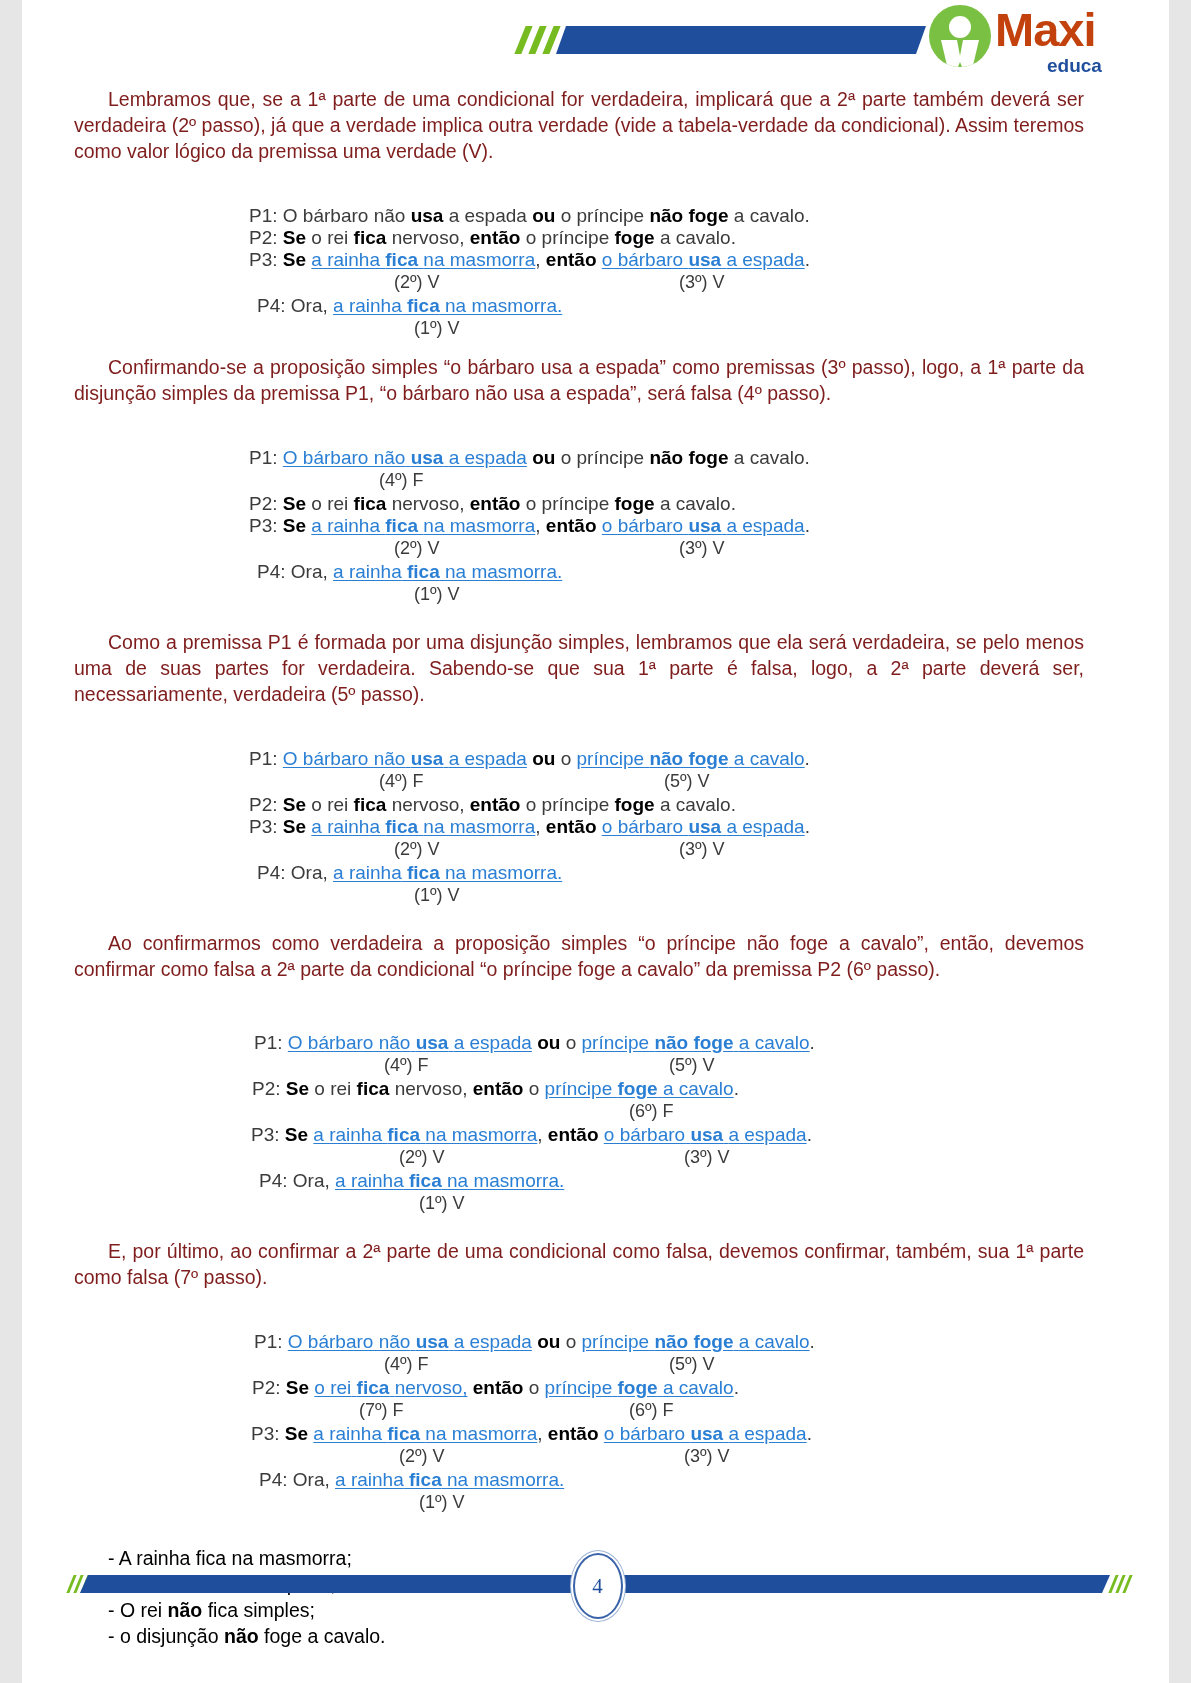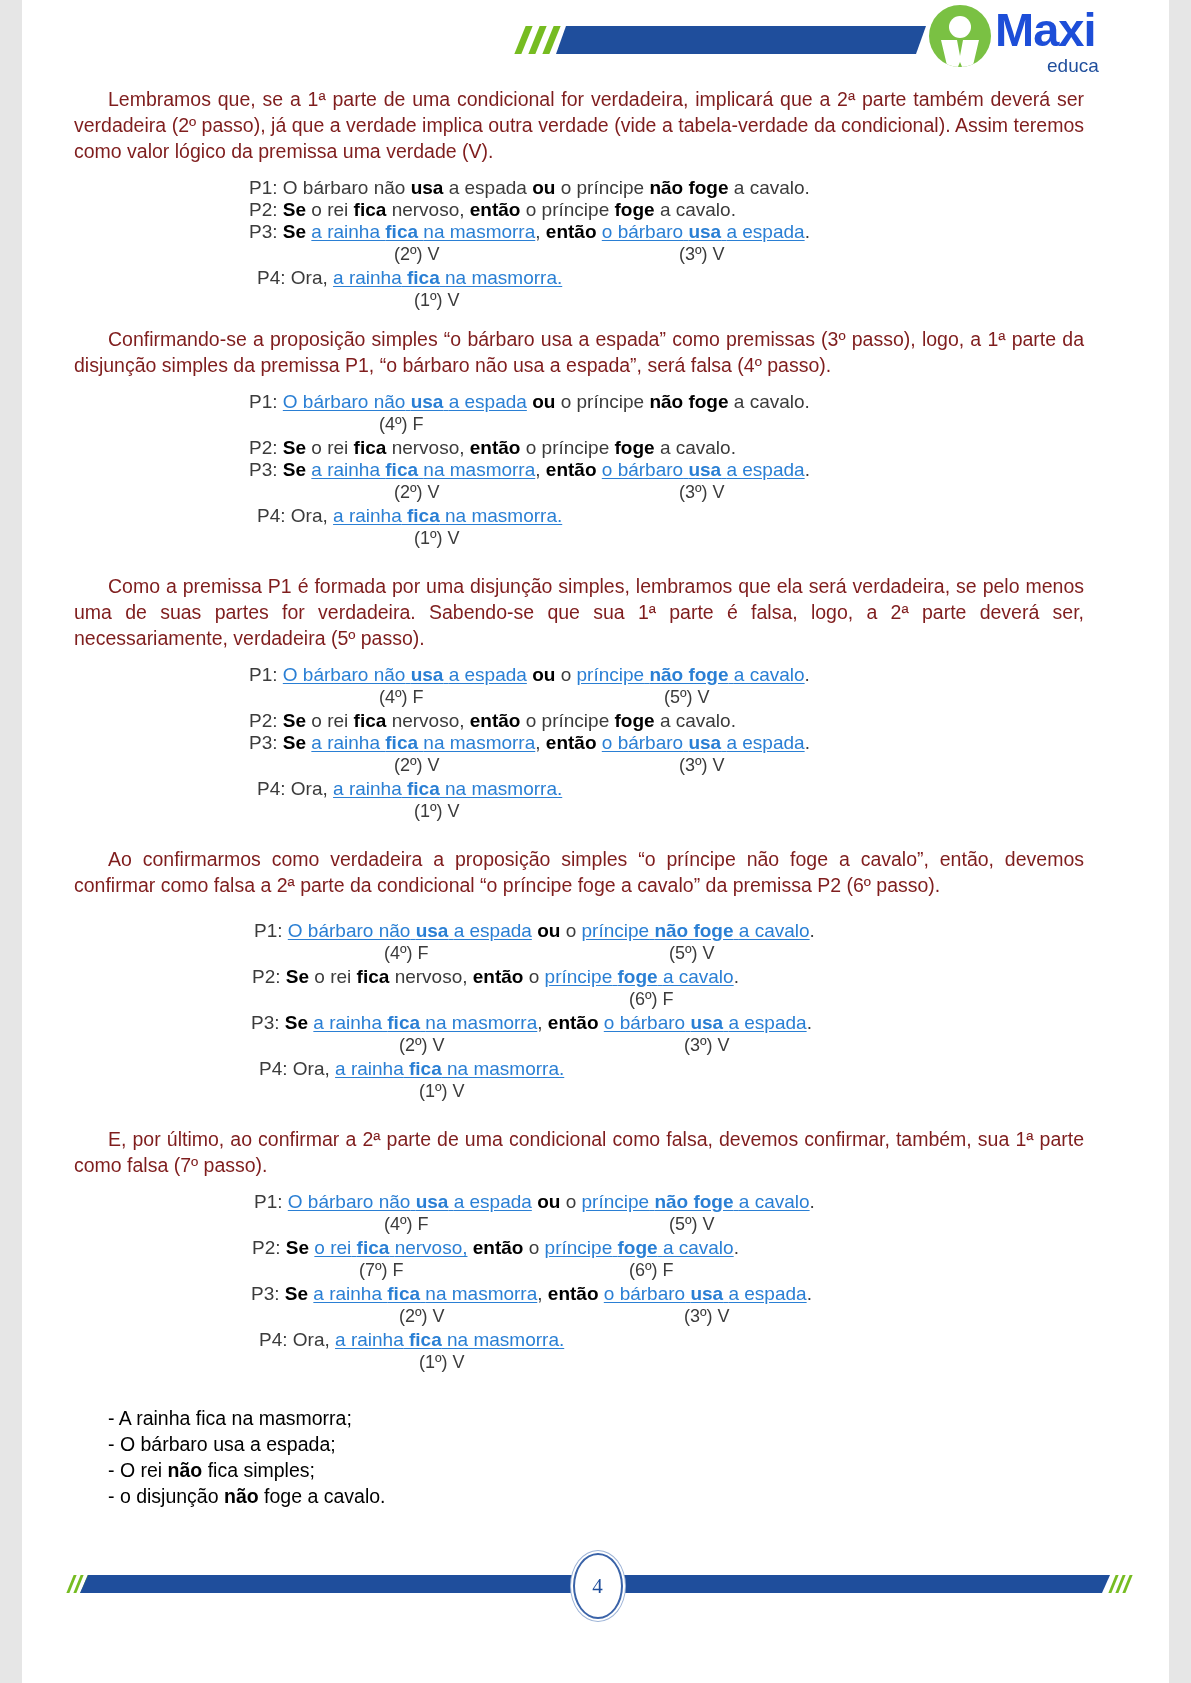--- a/index.html
+++ b/index.html
@@ -99,30 +99,30 @@
     height: 34px;
     background: #ffffff;
     clip-path: polygon(0 0, 16px 0, 19px 16px, 22px 0, 38px 0, 30px 34px, 24px 34px, 19px 22px, 14px 34px, 8px 34px);
   }
   .logo-text {
     position: absolute;
     left: 66px;
     top: 2px;
     font-size: 47px;
     font-weight: bold;
-    color: #1d4ed8;
+    color: #c2410c;
     letter-spacing: -1px;
     line-height: 50px;
   }
   .logo-sub {
     position: absolute;
     left: 118px;
     top: 52px;
     font-size: 19px;
-    font-weight: normal;
+    font-weight: bold;
     color: #1f4e9c;
   }
 
   
   p.para {
     margin: 0 0 0 0;
     font-size: 19.5px;
     line-height: 26px;
     text-align: justify;
     color: #7f1d1d;
@@ -130,20 +130,21 @@
   }
   .spacer-sm { height: 13px; }
   .spacer-md { height: 22px; }
   .spacer-lg { height: 30px; }
 
   
   .block {
     font-size: 19px;
     line-height: 22px;
     color: #3b3b3b;
+    margin-top: 28px;
   }
   .prow {
     position: relative;
     white-space: nowrap;
   }
   .plabel { color: #3b3b3b; }
   .b { font-weight: bold; color: #000; }
   .hl {
     color: #2a7fd4;
     text-decoration: underline;

